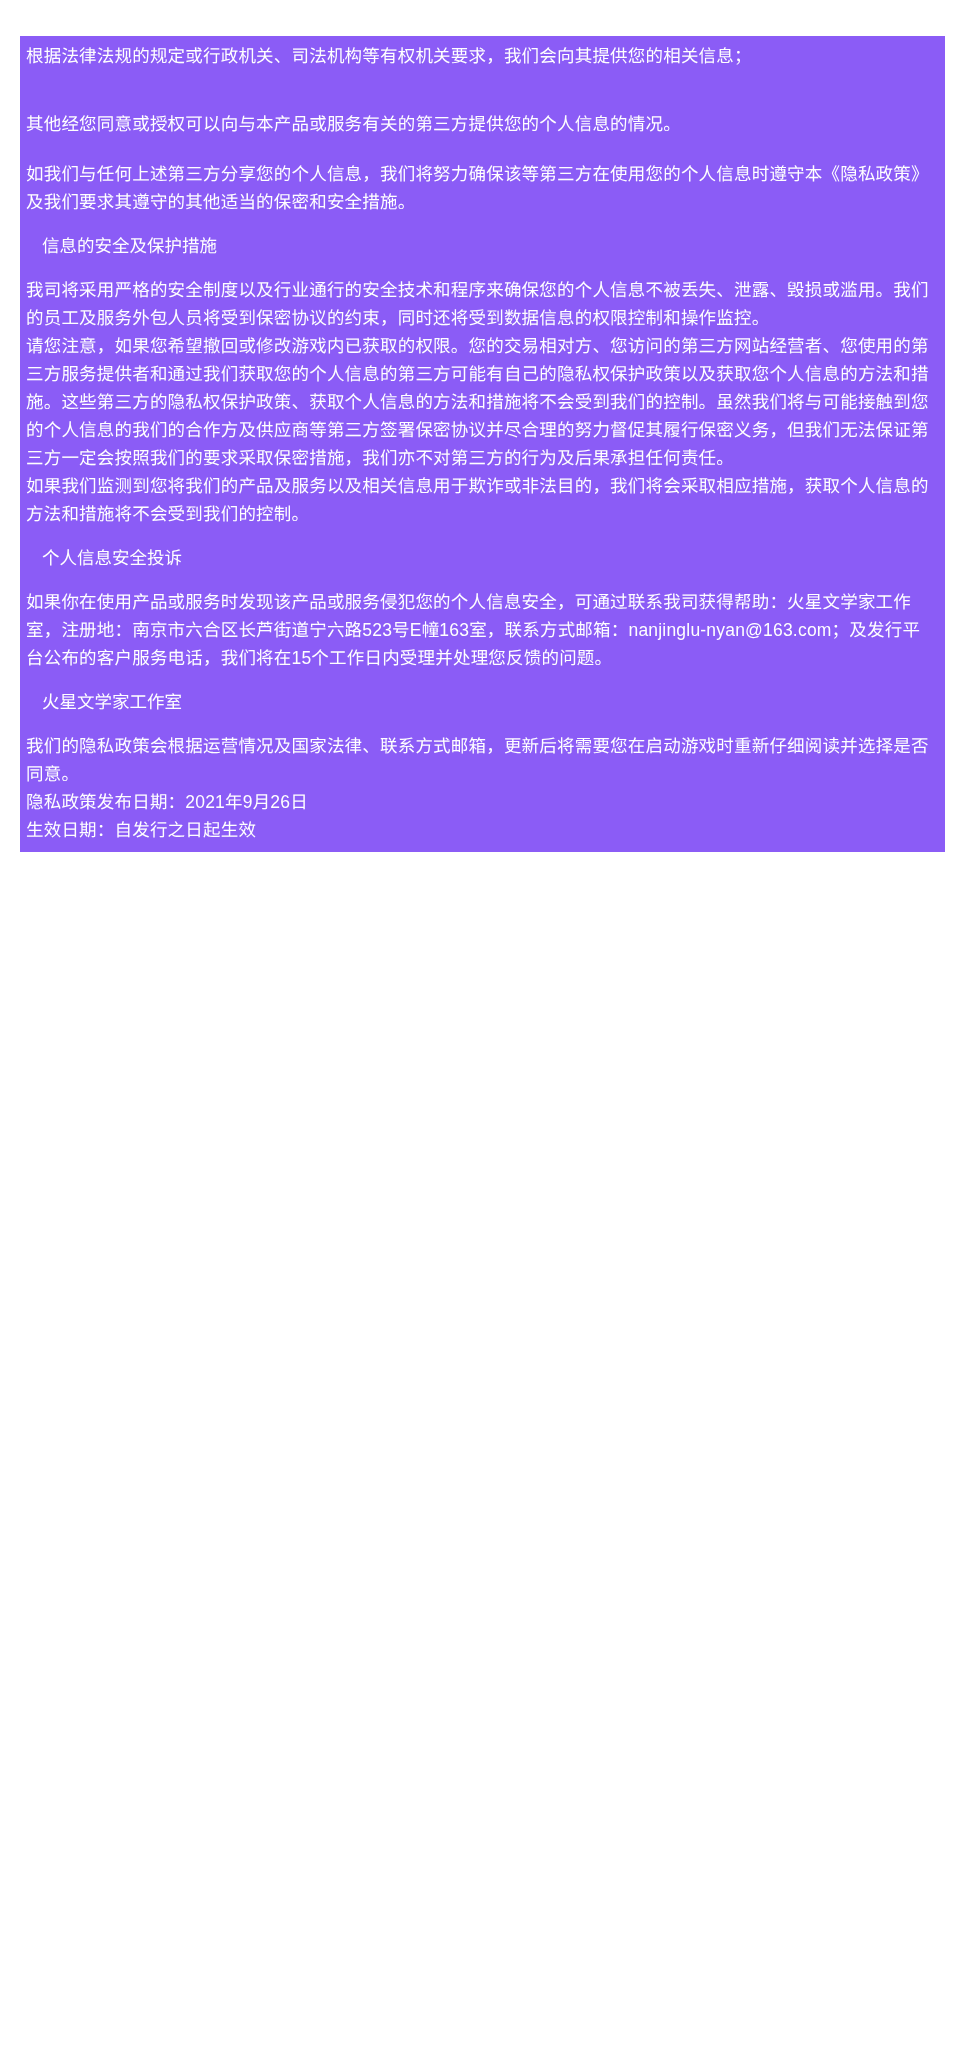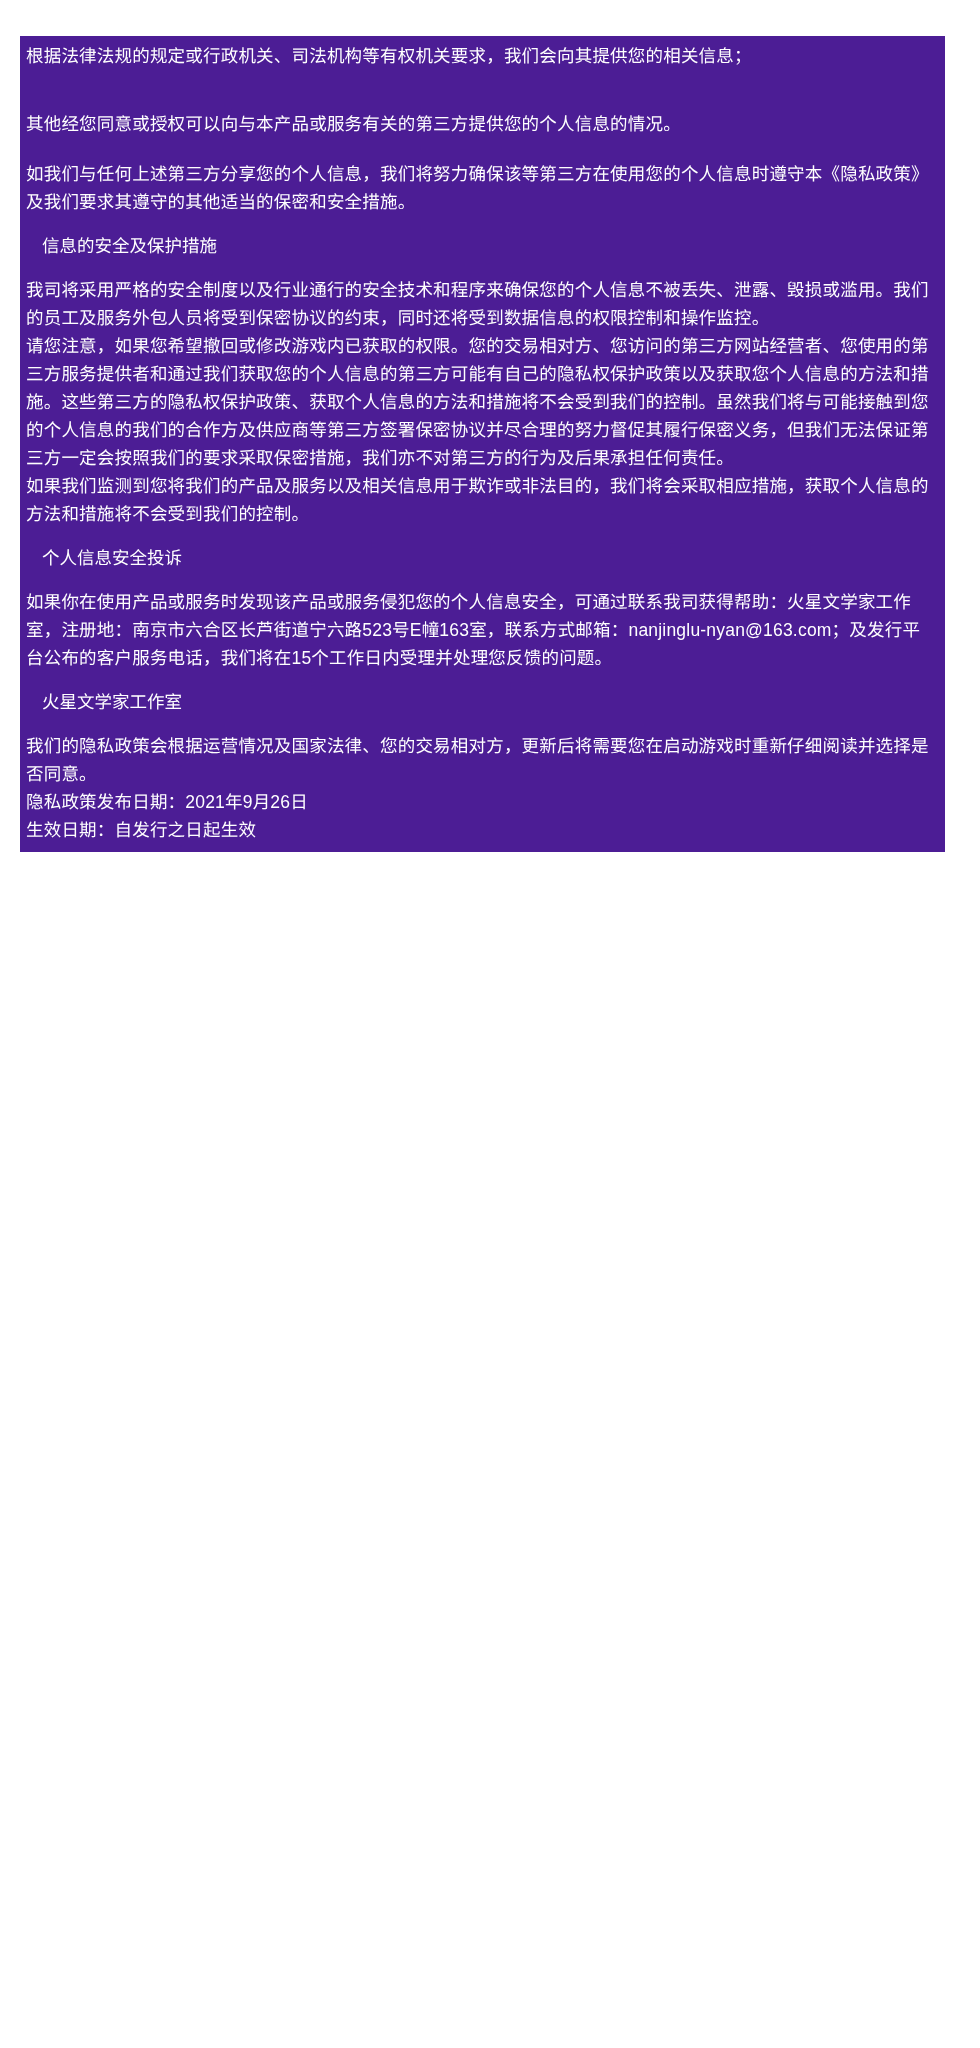--- a/index.html
+++ b/index.html
@@ -17,21 +17,21 @@
     width: 980px;
     height: 2048px;
     background: #ffffff;
     overflow: hidden;
   }
   #privacy-panel {
     position: absolute;
     left: 20px;
     top: 36px;
     width: 925px;
-    background: #4c1d95;
+    background: #8b5cf6;
     color: #ffffff;
     padding: 6px 6px 8px 0;
     box-sizing: border-box;
   }
   .para {
     font-size: 17.5px;
     line-height: 28px;
     letter-spacing: 0.2px;
     margin: 0;
     padding: 0 6px 0 6px;
@@ -61,17 +61,17 @@
       <p class="para">其他经您同意或授权可以向与本产品或服务有关的第三方提供您的个人信息的情况。</p>
       <div class="gap-md"></div>
       <p class="para">如我们与任何上述第三方分享您的个人信息，我们将努力确保该等第三方在使用您的个人信息时遵守本《隐私政策》及我们要求其遵守的其他适当的保密和安全措施。</p>
       <p class="heading">信息的安全及保护措施</p>
       <p class="para">我司将采用严格的安全制度以及行业通行的安全技术和程序来确保您的个人信息不被丢失、泄露、毁损或滥用。我们的员工及服务外包人员将受到保密协议的约束，同时还将受到数据信息的权限控制和操作监控。</p>
       <p class="para">请您注意，如果您希望撤回或修改游戏内已获取的权限。您的交易相对方、您访问的第三方网站经营者、您使用的第三方服务提供者和通过我们获取您的个人信息的第三方可能有自己的隐私权保护政策以及获取您个人信息的方法和措施。这些第三方的隐私权保护政策、获取个人信息的方法和措施将不会受到我们的控制。虽然我们将与可能接触到您的个人信息的我们的合作方及供应商等第三方签署保密协议并尽合理的努力督促其履行保密义务，但我们无法保证第三方一定会按照我们的要求采取保密措施，我们亦不对第三方的行为及后果承担任何责任。</p>
       <p class="para">如果我们监测到您将我们的产品及服务以及相关信息用于欺诈或非法目的，我们将会采取相应措施，获取个人信息的方法和措施将不会受到我们的控制。</p>
       <p class="heading">个人信息安全投诉</p>
       <p class="para">如果你在使用产品或服务时发现该产品或服务侵犯您的个人信息安全，可通过联系我司获得帮助：火星文学家工作室，注册地：南京市六合区长芦街道宁六路523号E幢163室，联系方式邮箱：nanjinglu-nyan@163.com；及发行平台公布的客户服务电话，我们将在15个工作日内受理并处理您反馈的问题。</p>
       <p class="heading">火星文学家工作室</p>
-      <p class="para">我们的隐私政策会根据运营情况及国家法律、您的交易相对方，更新后将需要您在启动游戏时重新仔细阅读并选择是否同意。</p>
+      <p class="para">我们的隐私政策会根据运营情况及国家法律、联系方式邮箱，更新后将需要您在启动游戏时重新仔细阅读并选择是否同意。</p>
       <p class="para">隐私政策发布日期：2021年9月26日</p>
       <p class="para">生效日期：自发行之日起生效</p>
     </div>
 </div>
 
 </body></html>

